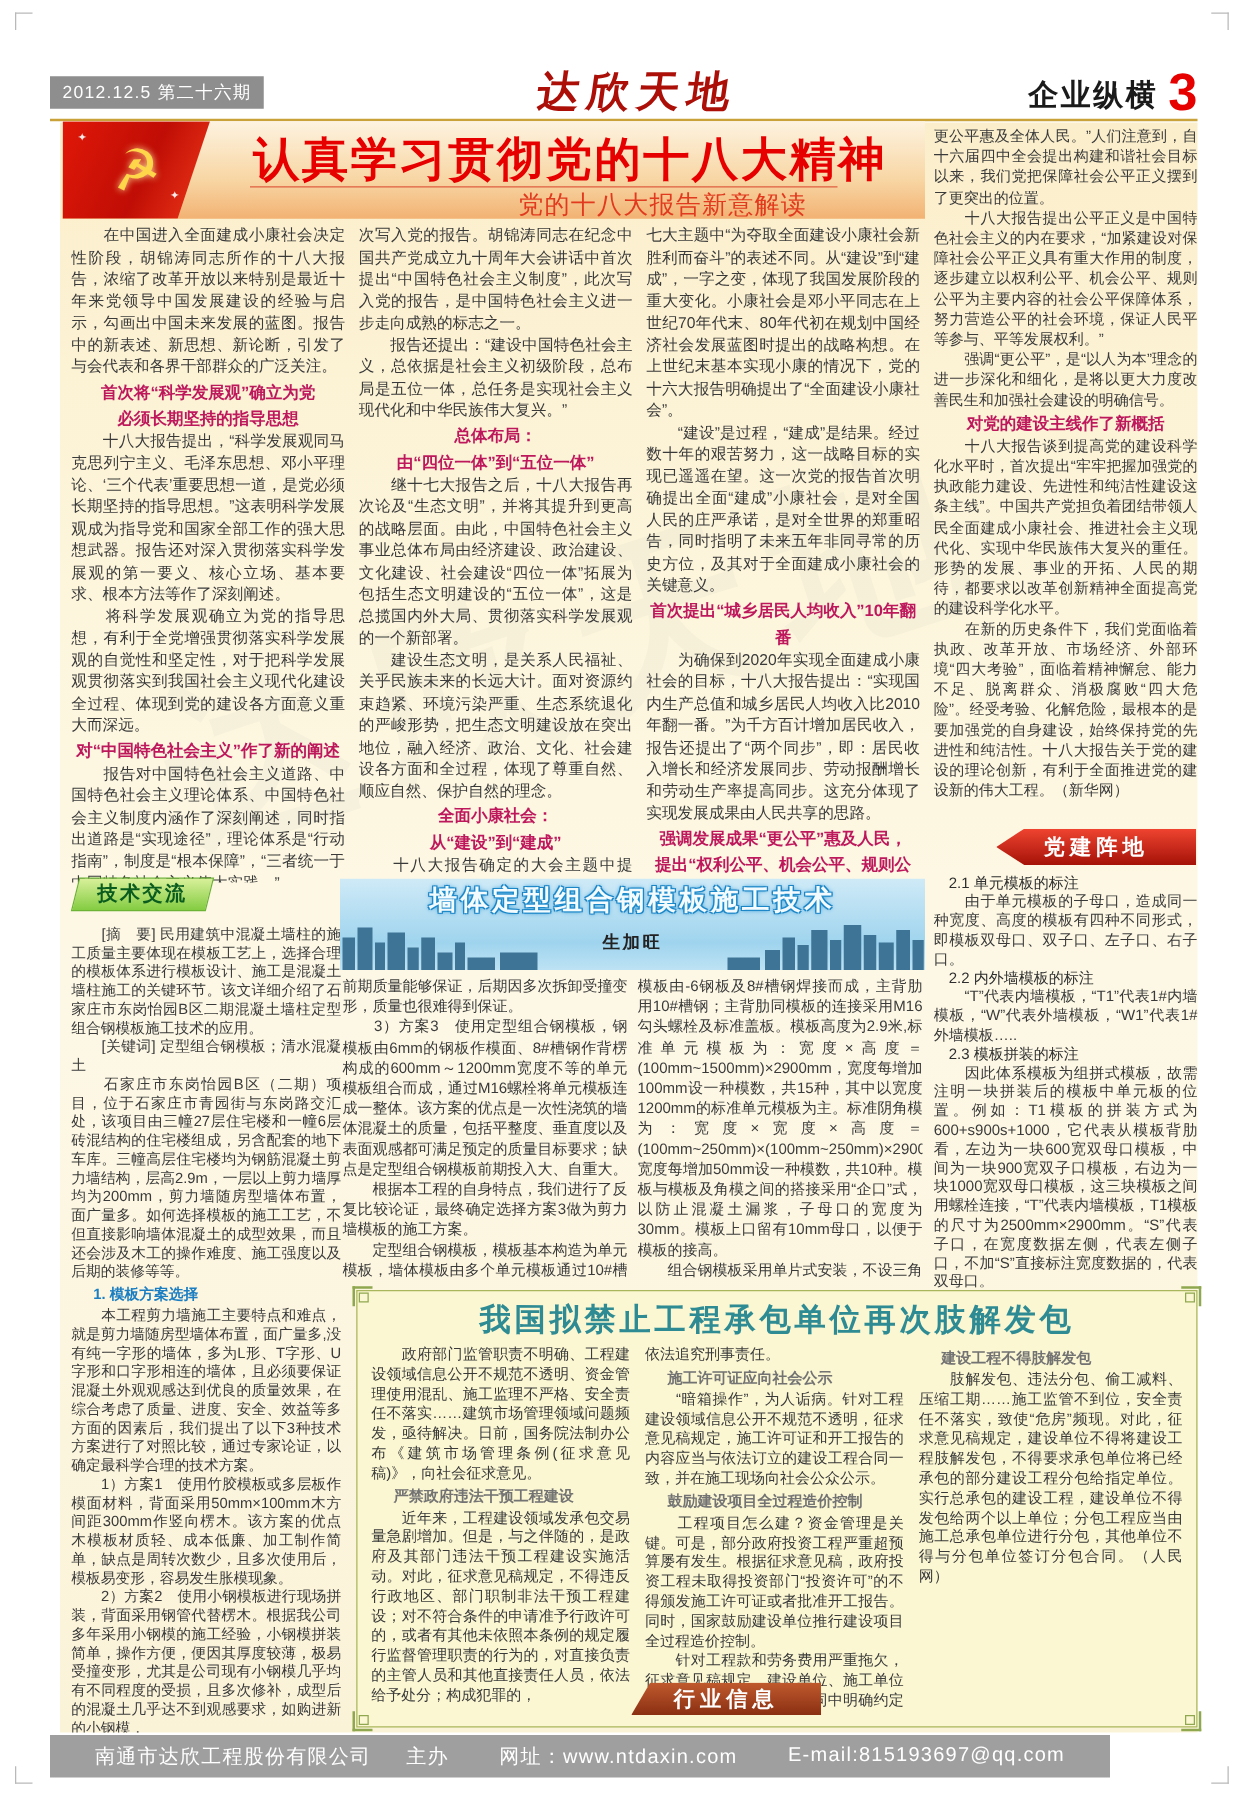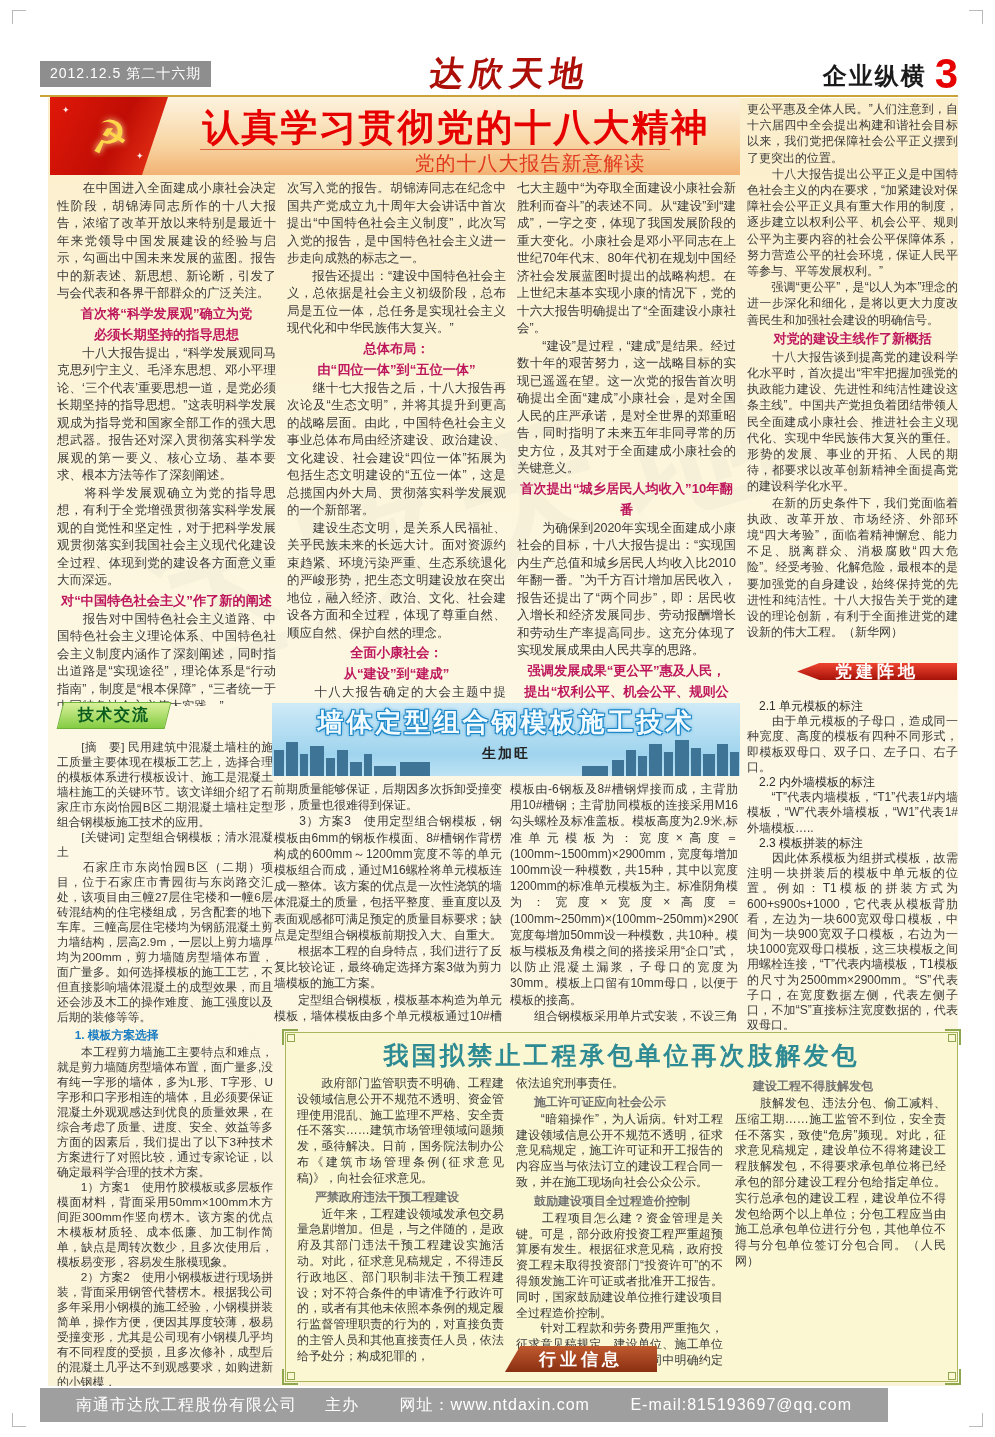--- a/index.html
+++ b/index.html
@@ -50,38 +50,38 @@
 
   .blk-p { text-align:justify; }
   .top-col .blk-h { color:#be185d; font-weight:bold; text-align:center; font-size:13.2px; line-height:21px; }
   .blk-hb { color:#1b7ec2; font-weight:bold; text-indent:1.5em; line-height:20px; }
   .blk-hn { color:#2e2e2e; text-indent:1em; }
   .blk-ho { color:#737373; font-weight:bold; text-indent:1.5em; line-height:20px; }
 
   
   .ribbon { position:absolute; color:#fff; font-weight:bold; font-size:17px; letter-spacing:4px;
             display:flex; align-items:center; justify-content:center; }
-  #badge-party { left:797px; top:663px; width:160px; height:17px;
+  #badge-party { left:797px; top:663px; width:160px; height:29px;
                  background:linear-gradient(180deg,#ef4430,#a51208);
                  clip-path:polygon(0 50%,14% 0,100% 0,100% 100%,14% 100%); }
   #badge-industry { left:505px; top:1346px; width:152px; height:26px;
                     background:linear-gradient(180deg,#c05a2e,#8a2f12);
                     clip-path:polygon(10% 0,100% 0,100% 100%,0 100%); position:absolute; }
 
   
   #tab-tech { position:absolute; left:60px; top:702px; width:108px; height:27px;
               background:linear-gradient(180deg,#d8f09a,#84cc42);
               border:1px solid #6db336; transform:skewX(-14deg);
               display:flex; align-items:center; justify-content:center; }
   #tab-tech span { transform:skewX(14deg); color:#0a5c1e; font-weight:bold; font-size:16px; letter-spacing:2px; }
   #tech-left  { left:57px;  top:740px; width:216px; height:646px; font-size:11.8px; line-height:15px; }
   #tech-banner { position:absolute; left:272px; top:703px; width:468px; height:73px;
                  background:linear-gradient(180deg,#cfeaf7 0%,#9fd4ee 70%,#bde2f4 100%); overflow:hidden; }
   #tech-banner svg { position:absolute; bottom:0; left:0; }
-  #tech-title { position:absolute; top:2px; width:100%; text-align:center; font-size:26px; font-weight:bold;
+  #tech-title { position:absolute; top:2px; width:100%; text-align:center; font-size:22px; font-weight:bold;
                 color:#f4fbff; letter-spacing:3px; white-space:nowrap;
                 text-shadow:0 0 2px #2090d0,0 0 4px #2090d0,1px 1px 0 #1a7fc0,-1px -1px 0 #1a7fc0,1px -1px 0 #1a7fc0,-1px 1px 0 #1a7fc0; }
   #tech-author { position:absolute; top:42px; width:100%; text-align:center; font-size:14px; color:#222; font-weight:bold; letter-spacing:2px; }
   #tech-midA  { left:274px; top:781px; width:228px; height:244px; font-size:12px; line-height:16.2px; }
   #tech-midB  { left:510px; top:781px; width:228px; height:244px; font-size:12px; line-height:16.2px; }
   #tech-right { left:747px; top:699px; width:211px; height:331px; font-size:12px; line-height:15.2px; }
 
   
   #policy-box { position:absolute; left:285px; top:1032px; width:673px; height:350px;
                 background:#fbf7d2; border:1px solid #aab65c; }

